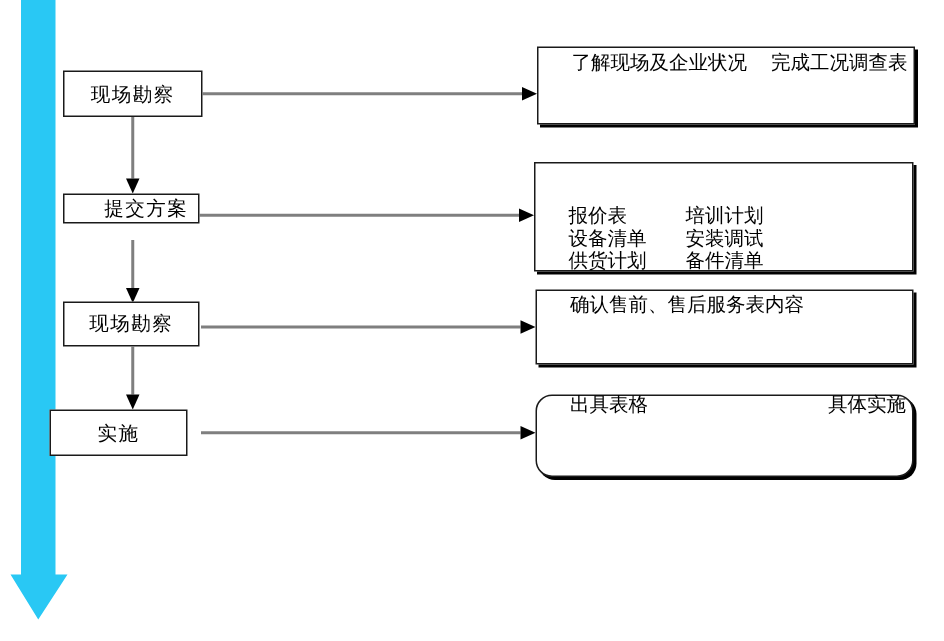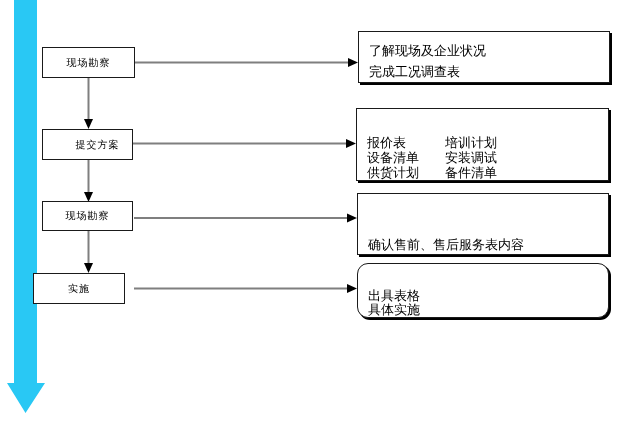--- a/index.html
+++ b/index.html
@@ -23,45 +23,45 @@
     height: 427px;
   }
   .step-box {
     position: absolute;
     box-sizing: border-box;
     border: 1px solid #1a1a1a;
     background: #ffffff;
     display: flex;
     align-items: center;
     justify-content: center;
-    font-size: 10px;
+    font-size: 13px;
     letter-spacing: 1px;
     color: #000000;
   }
   .detail-box {
     position: absolute;
     box-sizing: border-box;
     border: 1px solid #1a1a1a;
     background: #ffffff;
     box-shadow: 2px 2px 0 0 #000000;
     display: flex;
-    flex-direction: column;
-    justify-content: flex-end;
-    padding-left: 10px;
+    flex-direction: row;
+    justify-content: space-between;
+    padding-left: 22px;
     padding-right: 4px;
     font-size: 13px;
     color: #000000;
   }
   .detail-box .line { display: block; }
   #detail-1 { left: 358px; top: 31px;  width: 252px; height: 52px; line-height: 21px; }
   #detail-2 { left: 356px; top: 108px; width: 253px; height: 73px; line-height: 15px; }
-  #detail-3 { left: 357px; top: 193px; width: 252px; height: 62px; }
+  #detail-3 { left: 357px; top: 193px; width: 252px; height: 50px; }
   #detail-4 { left: 357px; top: 263px; width: 252px; height: 55px; line-height: 14px; border-radius: 11px; }
   #step-1 { left: 42px; top: 47px;  width: 93px; height: 31px; }
-  #step-2 { left: 42px; top: 129px; width: 91px; height: 31px; padding-left: 20px; }
+  #step-2 { left: 42px; top: 129px; width: 91px; height: 20px; padding-left: 20px; }
   #step-3 { left: 42px; top: 201px; width: 91px; height: 30px; }
   #step-4 { left: 33px; top: 273px; width: 92px; height: 31px; }
   .two-col { display: flex; flex-direction: row; margin-top: 28px; }
   .two-col .col-left  { width: 78px; }
   .two-col .col-right { flex: 1; }
 </style>
 </head>
 <body>
 
 <div class="stage">

